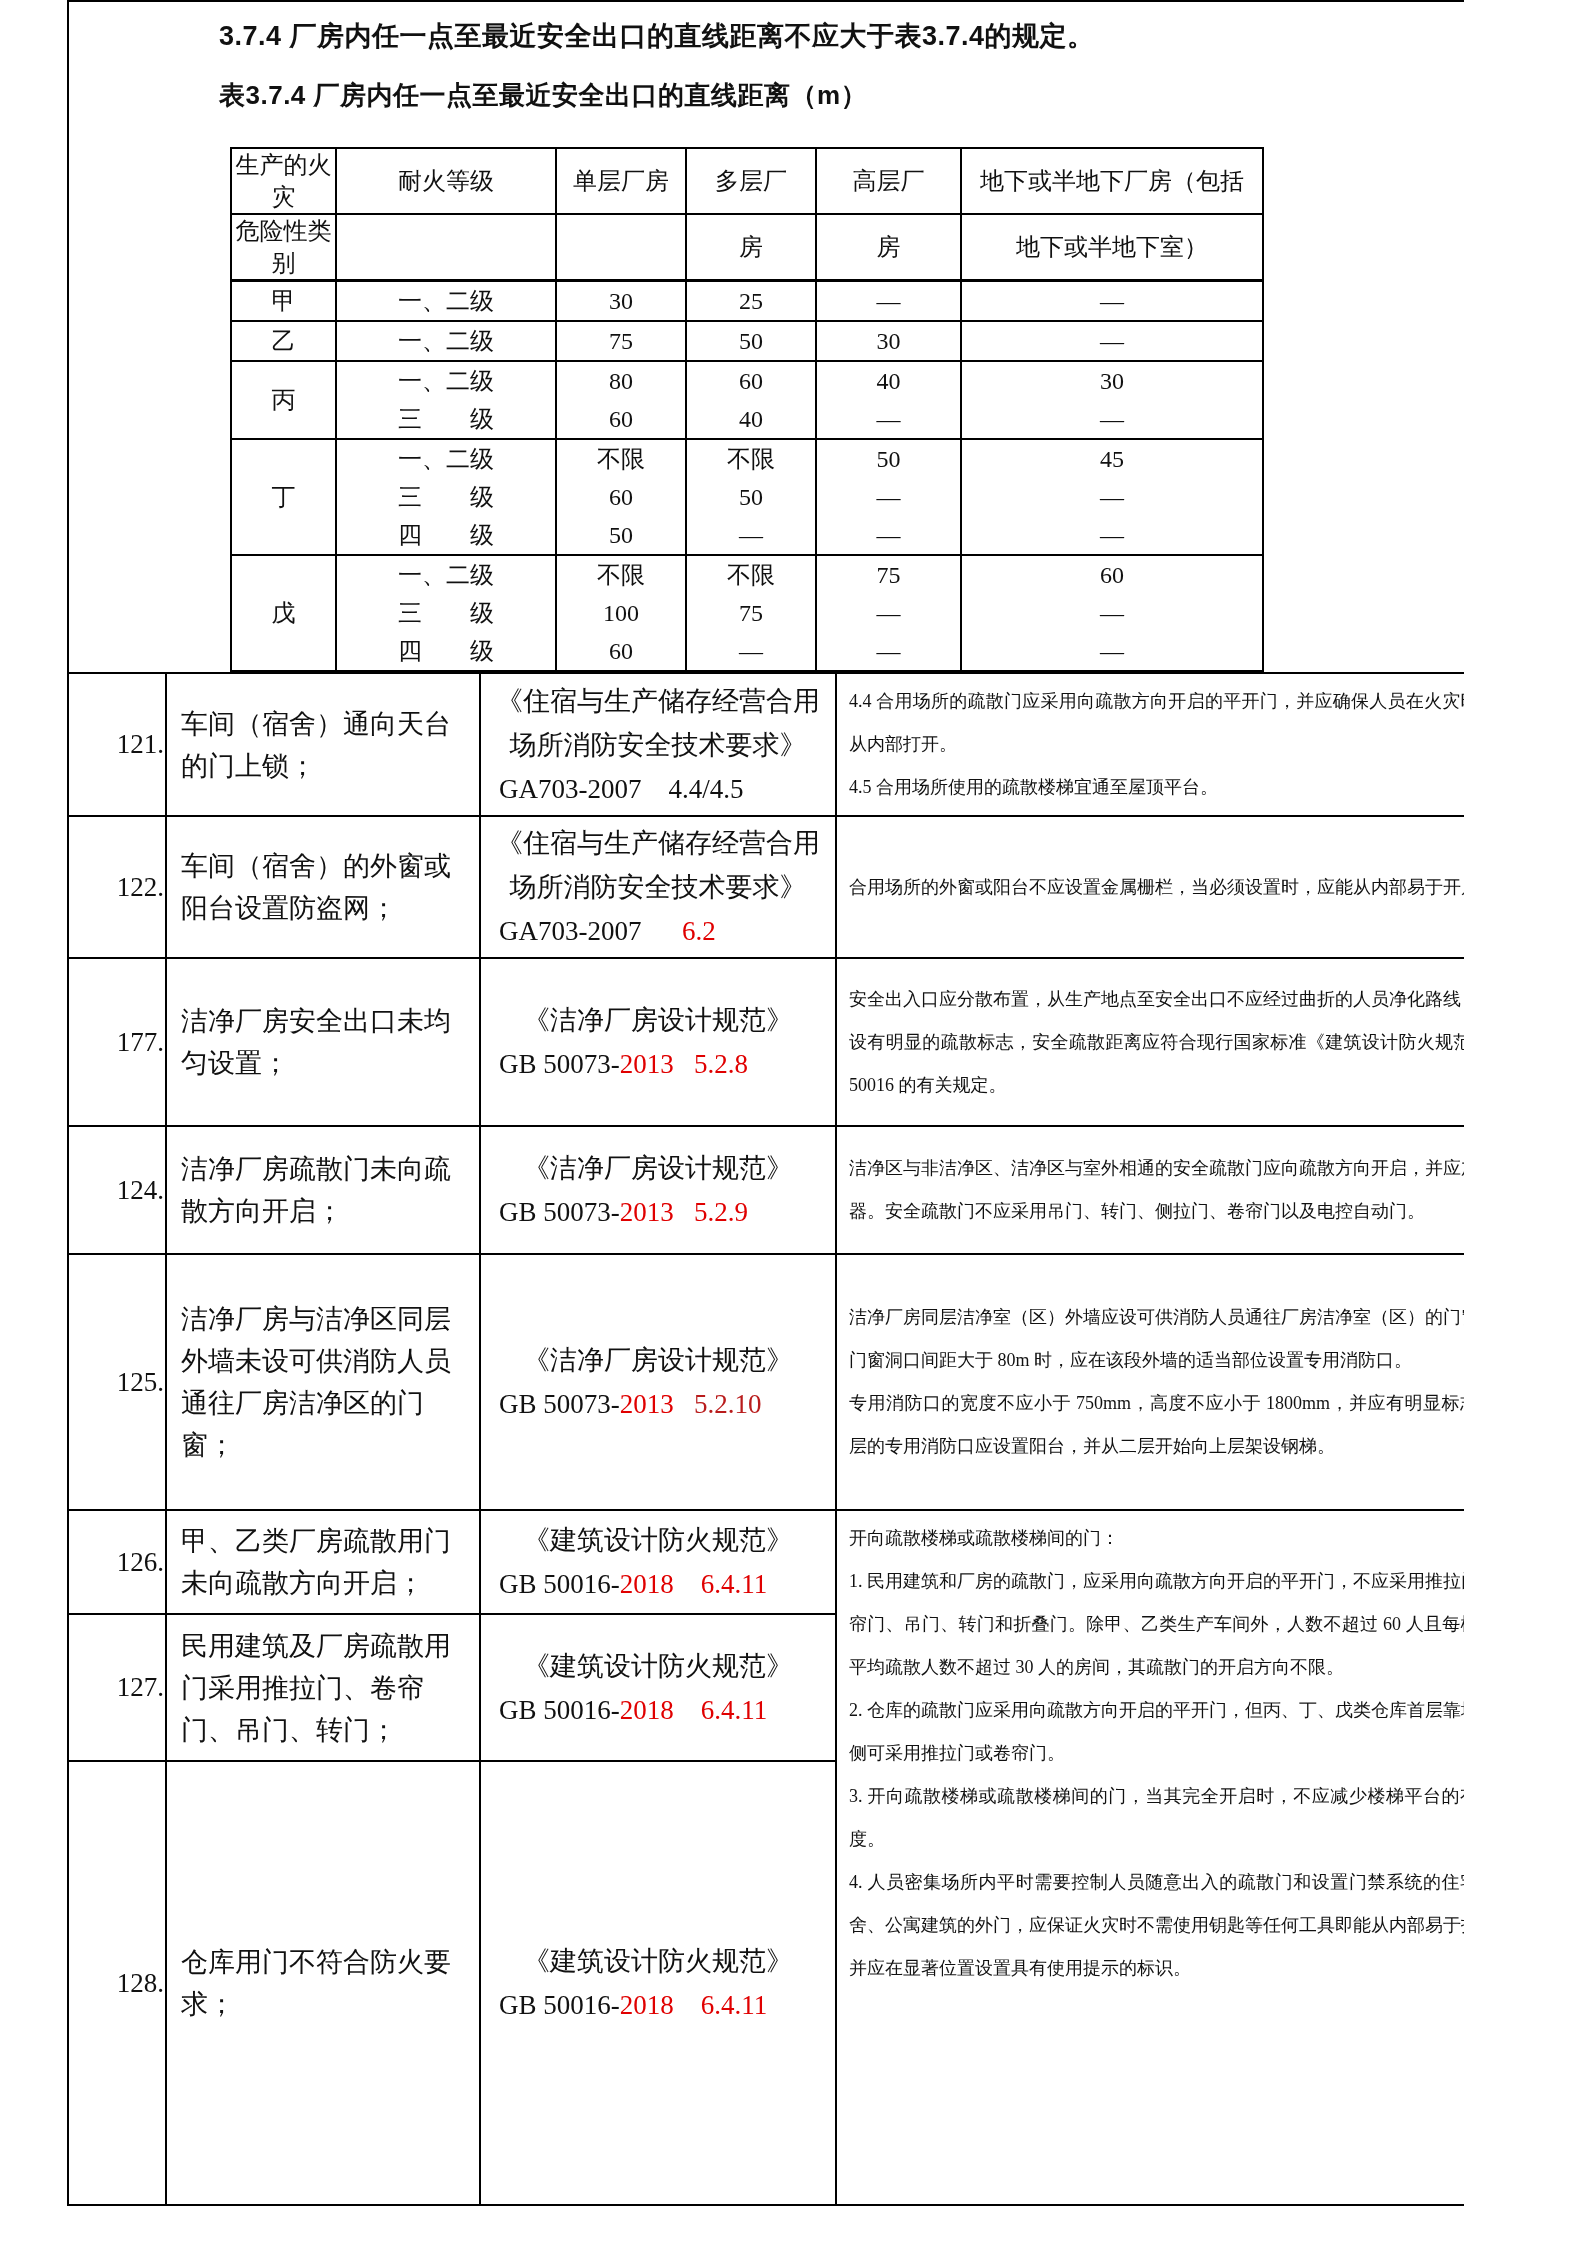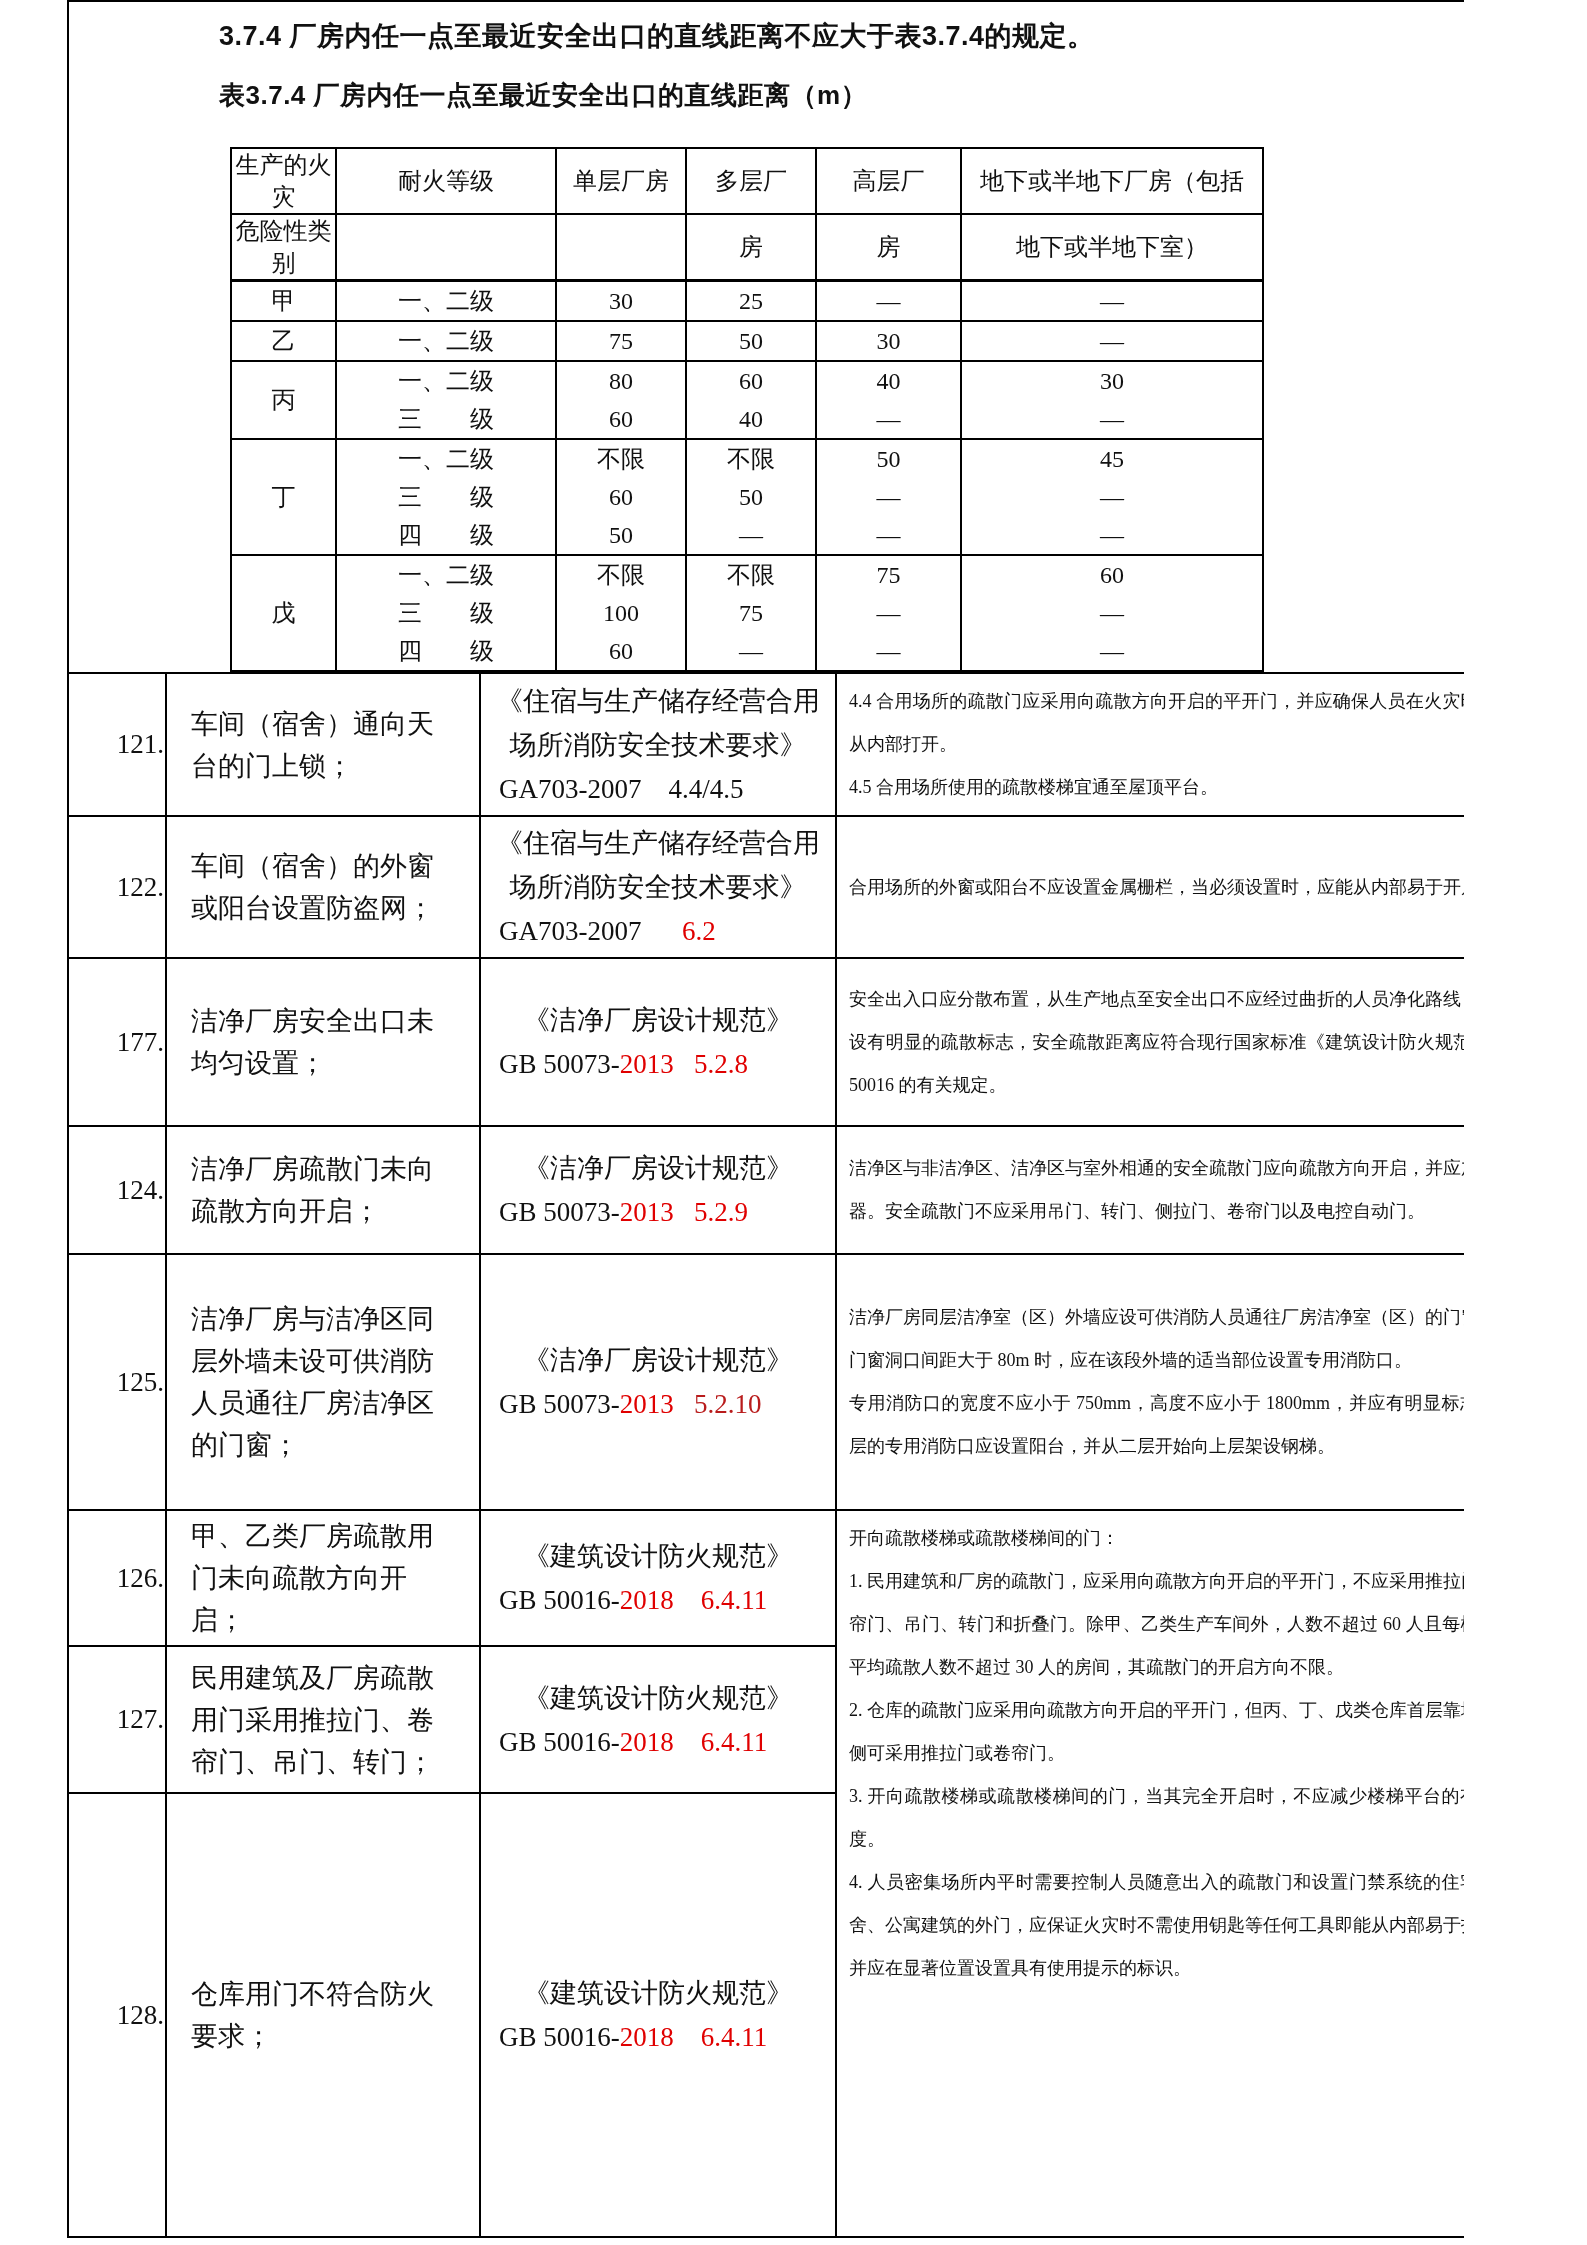--- a/index.html
+++ b/index.html
@@ -63,21 +63,21 @@
   .subline{height:38px;line-height:38px;}
   .single-row td{height:38px;}
   
   .num-cell{
     text-align:right;
     font-size:27px;
   }
   .issue-cell{
     font-size:27px;
     line-height:42px;
-    padding:4px 24px;
+    padding:4px 14px;
   }
   .std-cell{
     font-size:27px;
     line-height:44px;
     padding:4px 10px;
   }
   .std-title{text-align:center;}
   .std-code{padding-left:8px;}
   .req-cell{
     font-size:18px;

